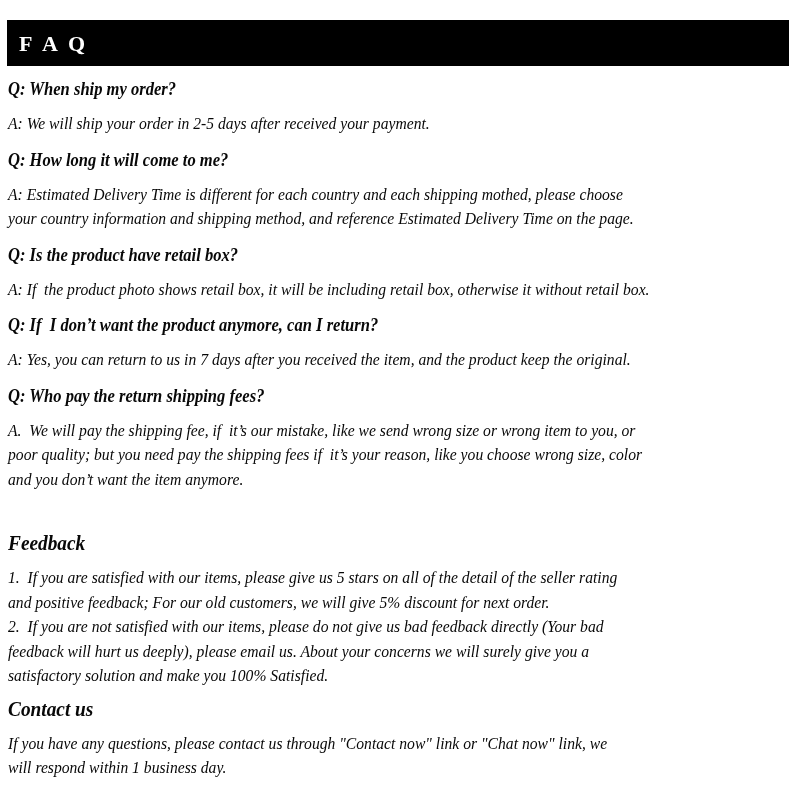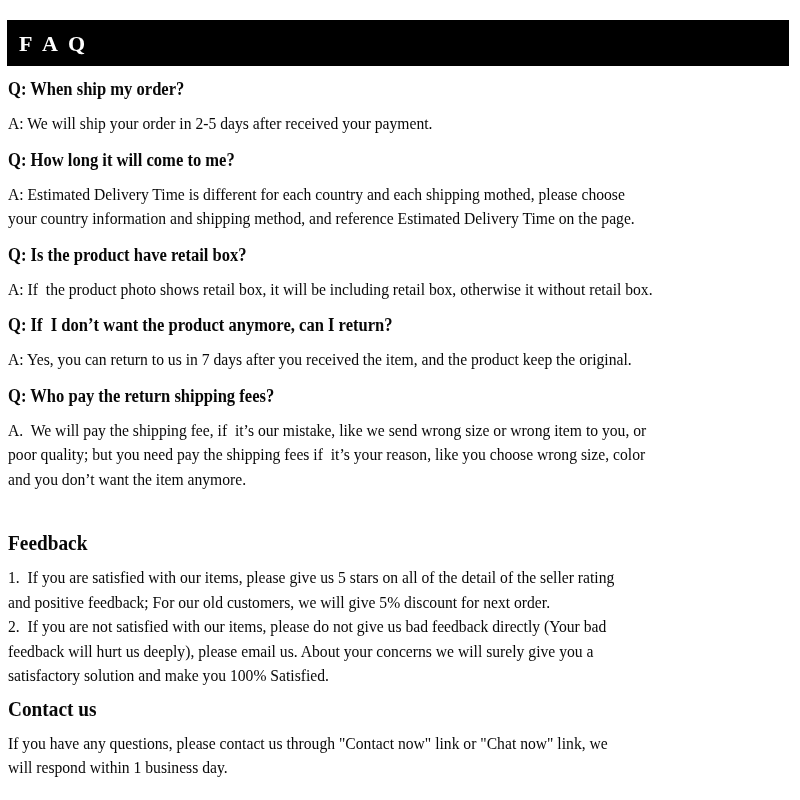--- a/index.html
+++ b/index.html
@@ -25,20 +25,21 @@
   }
   .bar-title {
     color: #ffffff;
     font-size: 22px;
     font-weight: bold;
     letter-spacing: 3px;
     padding-top: 2px;
   }
   .content {
     margin-left: 8px;
+    font-style: italic;
   }
   .content-inner {
     transform: scaleX(0.92);
     transform-origin: 0 0;
   }
   .blk { margin: 0; }
   .blk .line { white-space: pre; }
   .question {
     font-weight: bold;
     font-size: 18px;

